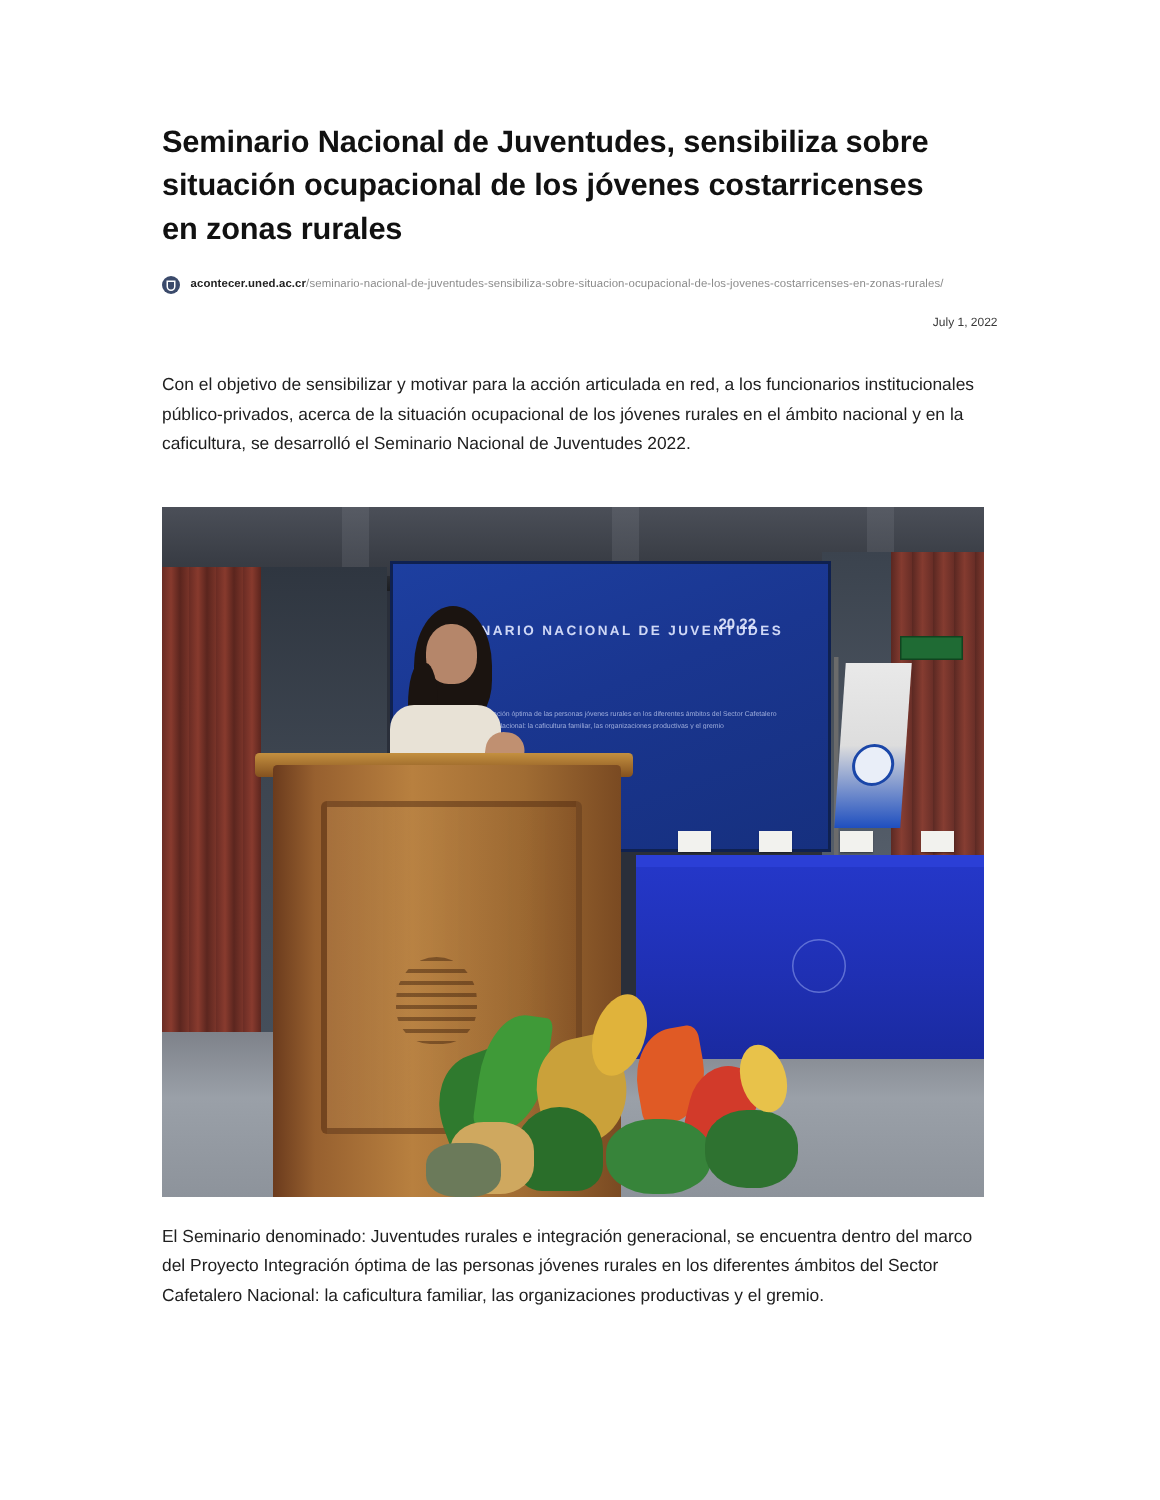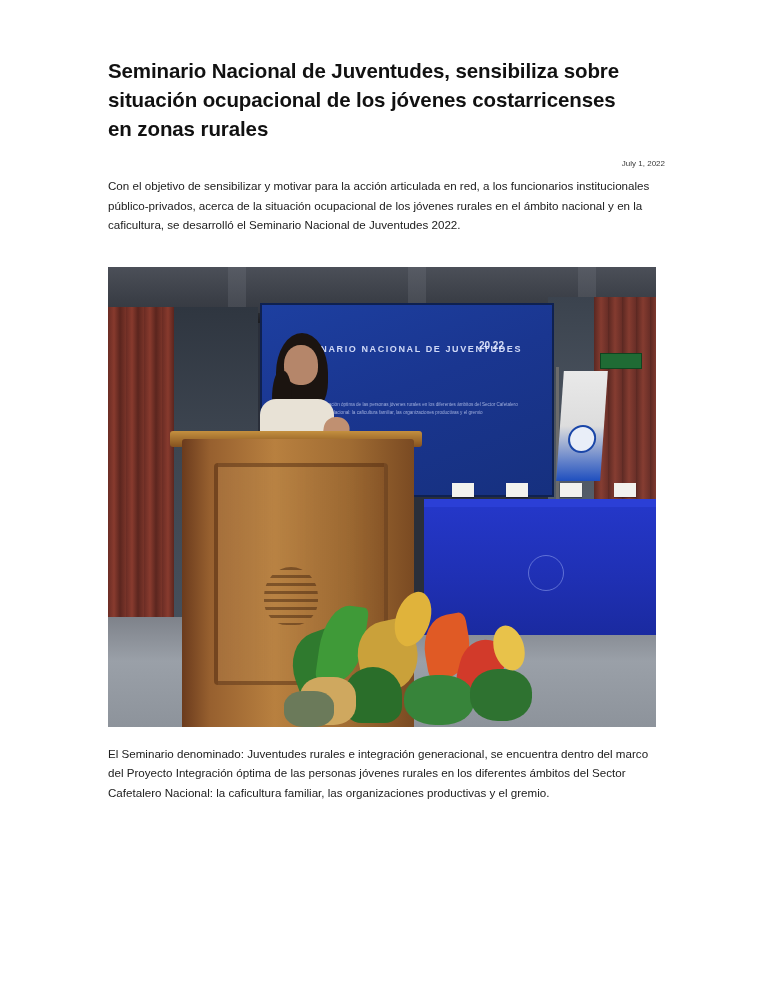--- a/index.html
+++ b/index.html
@@ -13,21 +13,21 @@
     font-family: "Liberation Sans", sans-serif;
     color: #1a1a1a;
     overflow: hidden;
   }
   .page {
     position: relative;
     width: 773px;
     height: 1000px;
     background: #ffffff;
     box-sizing: border-box;
-    padding: 56px 108px 0 108px;
+    padding: 80px 108px 0 108px;
   }
   .doc-title {
     font-size: 20.5px;
     line-height: 1.42;
     font-weight: bold;
     letter-spacing: -0.1px;
     color: #111111;
     margin: 0 0 16px 0;
     max-width: 530px;
   }
@@ -66,21 +66,21 @@
     letter-spacing: 0.01em;
   }
   .source-url .host {
     color: #222222;
     font-weight: bold;
   }
   .date-row {
     text-align: right;
     font-size: 8px;
     color: #3a3a3a;
-    margin: 14px 0 8px 0;
+    margin: 14px 0 28px 0;
     padding-right: 0px;
   }
   .body-text {
     font-size: 11.6px;
     line-height: 1.68;
     color: #202020;
     margin: 0 0 32px 0;
     max-width: 548px;
   }
   .photo {
@@ -317,20 +317,24 @@
     margin: 0;
   }
 </style>
 </head>
 <body>
 
 <div class="page">
 
   <h1 class="doc-title">Seminario Nacional de Juventudes, sensibiliza sobre situación ocupacional de los jóvenes costarricenses en zonas rurales</h1>
 
+  <div class="source-row">
+    <span class="favicon"></span>
+    <span class="source-url"><span class="host">acontecer.uned.ac.cr</span><span>/seminario-nacional-de-juventudes-sensibiliza-sobre-situacion-ocupacional-de-los-jovenes-costarricenses-en-zonas-rurales/</span></span>
+  </div>
 
   <div class="date-row">July 1, 2022</div>
 
   <p class="body-text">Con el objetivo de sensibilizar y motivar para la acción articulada en red, a los funcionarios institucionales público-privados, acerca de la situación ocupacional de los jóvenes rurales en el ámbito nacional y en la caficultura, se desarrolló el Seminario Nacional de Juventudes 2022.</p>
 
   <div class="photo" role="img">
     <div class="ph-ceiling"></div>
     <div class="ph-beam" style="left:120px"></div>
     <div class="ph-beam" style="left:300px"></div>
     <div class="ph-beam" style="left:470px"></div>

